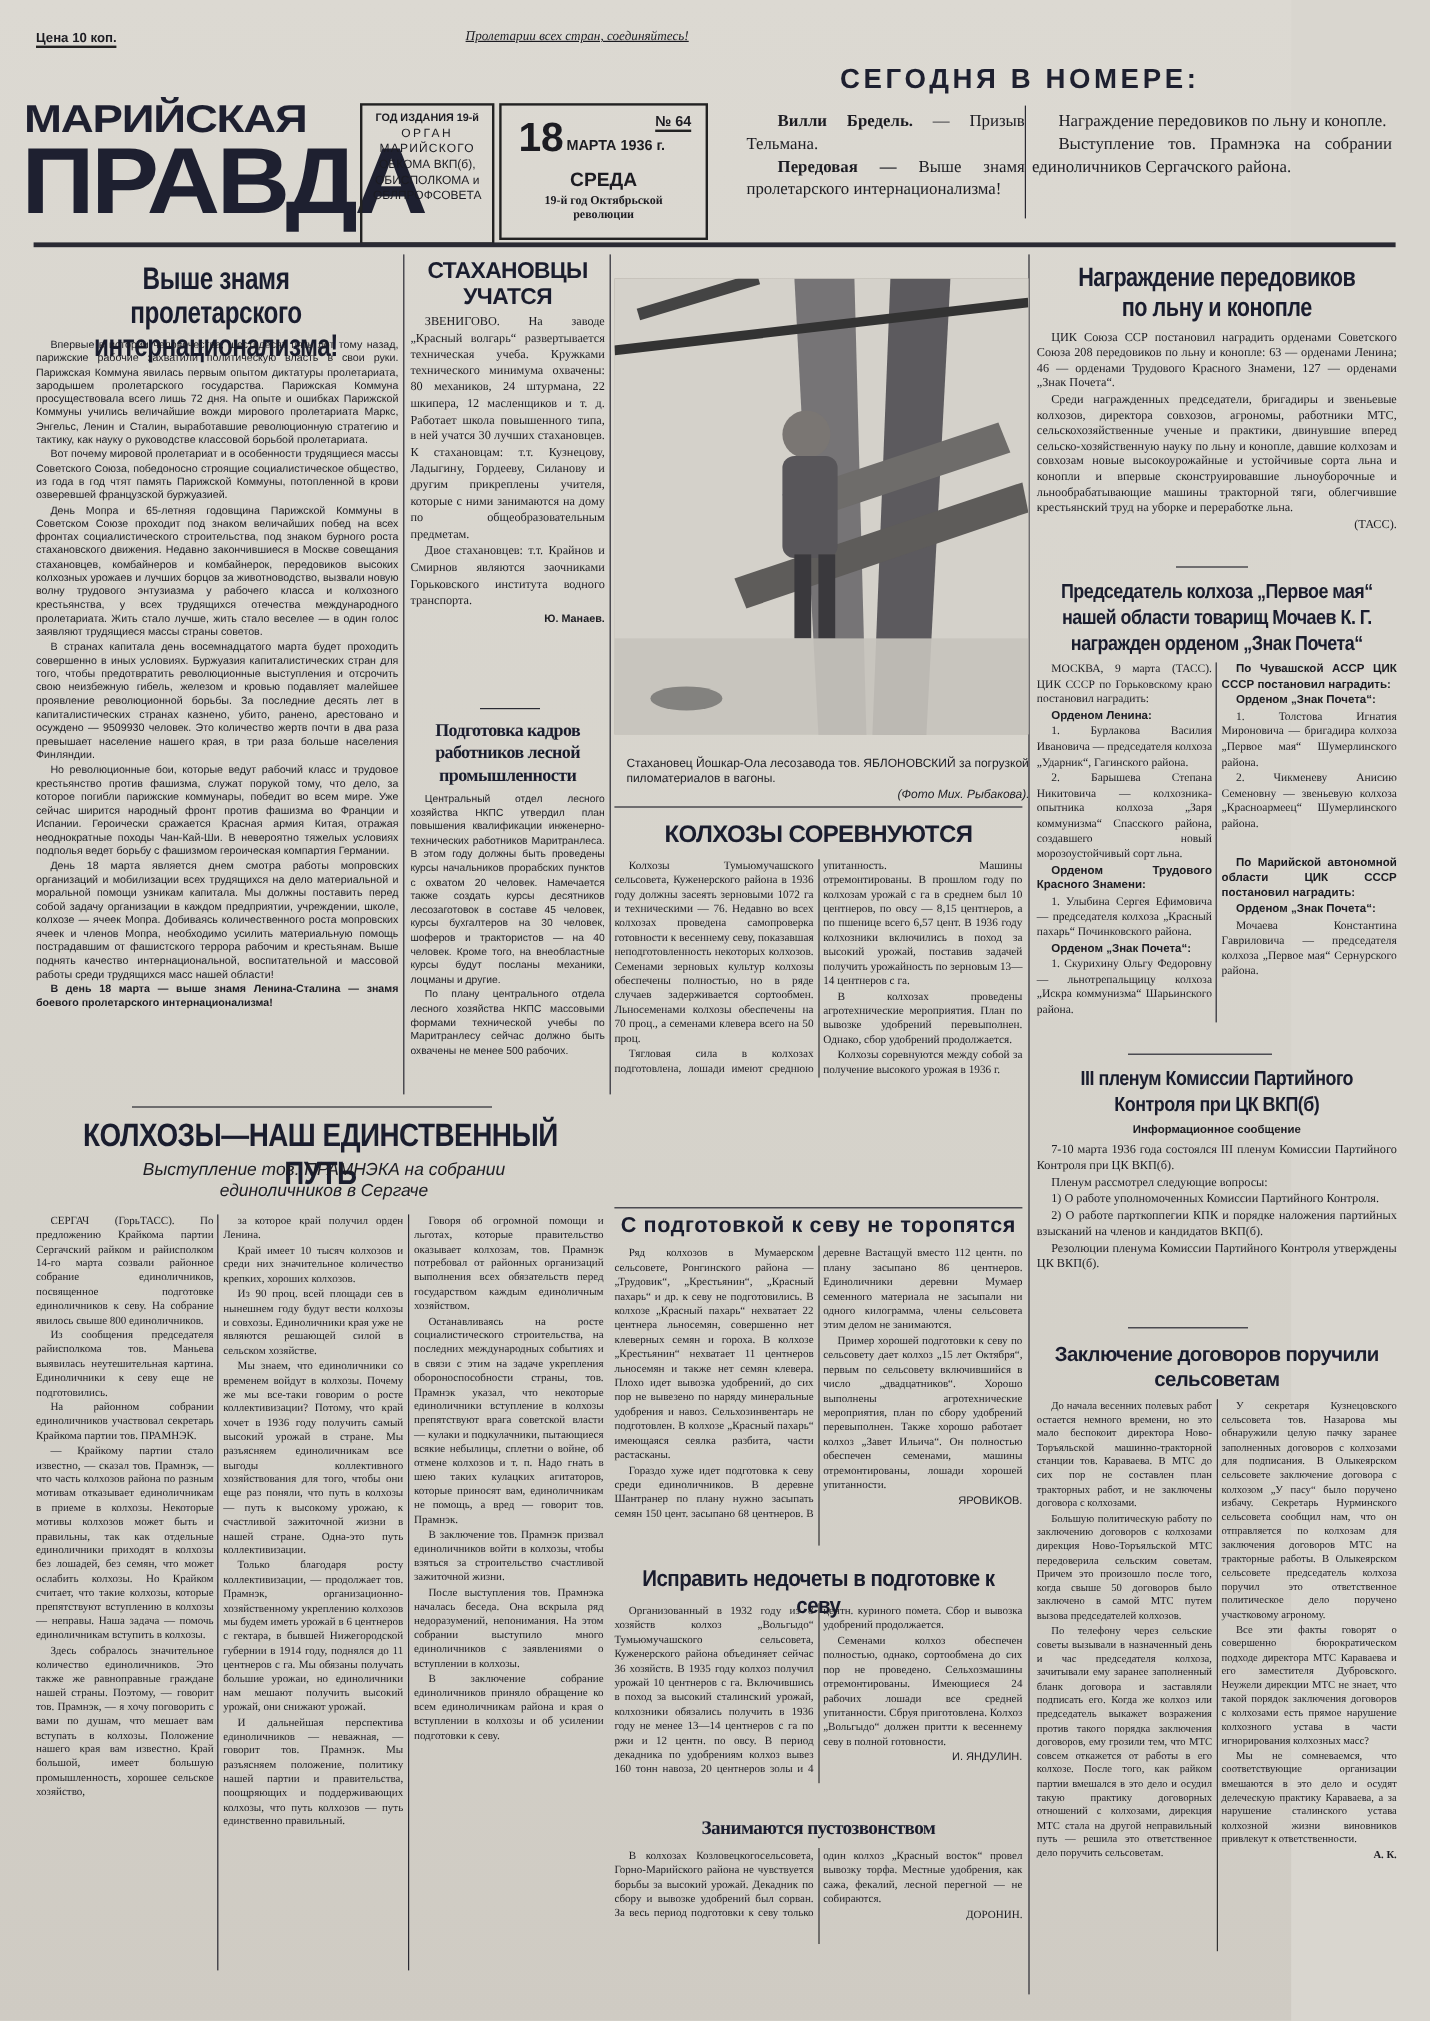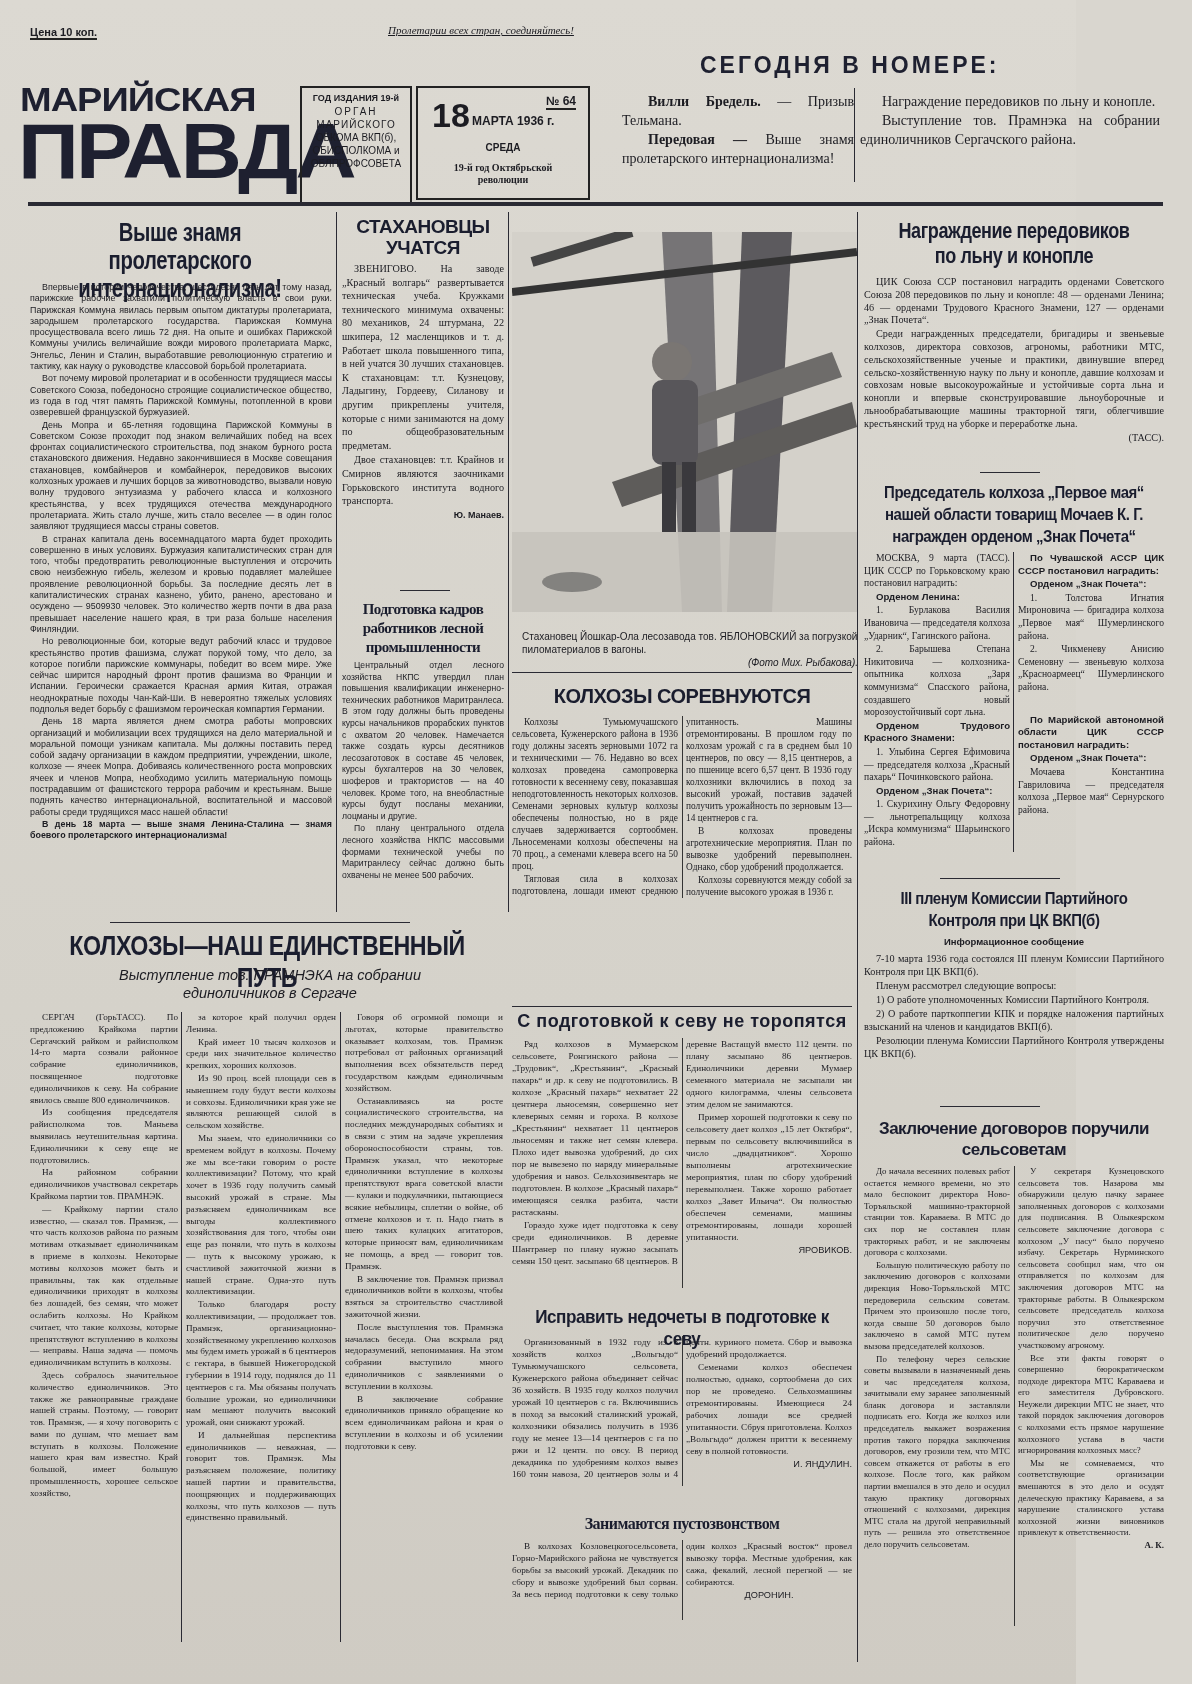--- a/index.html
+++ b/index.html
@@ -42,21 +42,21 @@
     <div style="letter-spacing:1px;">МАРИЙСКОГО</div>
     <div>ОБКОМА ВКП(б),</div>
     <div>ОБИСПОЛКОМА и</div>
     <div>ОБЛПРОФСОВЕТА</div>
   </div>
 
   <div class="abs box datebox">
     <div style="position:absolute;right:12px;top:6px;font-weight:bold;font-size:12px;border-bottom:2px solid #222;">№ 64</div>
     <div style="position:absolute;left:14px;top:8px;font-weight:900;font-size:34px;">18</div>
     <div style="position:absolute;left:54px;top:26px;font-weight:bold;font-size:12px;">МАРТА 1936 г.</div>
-    <div style="position:absolute;left:0;right:0;top:54px;font-weight:bold;font-size:10px;">СРЕДА</div>
+    <div style="position:absolute;left:0;right:0;top:54px;font-weight:bold;font-size:16px;">СРЕДА</div>
     <div style="position:absolute;left:20px;right:20px;top:74px;font-size:10px;line-height:12px;font-family:'Liberation Serif',serif;font-weight:bold;">19-й год Октябрьской революции</div>
   </div>
 
   <div class="abs today-title">СЕГОДНЯ В НОМЕРЕ:</div>
   <div class="abs" style="left:622px;top:92px;width:232px;font-size:14px;line-height:19px;text-align:justify;">
     <div style="text-indent:26px;"><b>Вилли Бредель.</b><span> — Призыв Тельмана.</span></div>
     <div style="text-indent:26px;"><b>Передовая —</b><span> Выше знамя пролетарского интернационализма!</span></div>
   </div>
   <div class="vrule" style="left:854px;top:88px;height:94px;width:1px;"></div>
   <div class="abs" style="left:860px;top:92px;width:300px;font-size:14px;line-height:19px;text-align:justify;">
@@ -138,26 +138,26 @@
   <div class="abs head" style="left:512px;top:1306px;width:340px;font-size:19px;line-height:22px;transform:scaleX(0.9);">Исправить недочеты в подготовке к севу</div>
   <div class="abs body" style="left:512px;top:1336px;width:340px;column-count:2;column-gap:8px;column-rule:1px solid #333;font-size:9.2px;line-height:12px;height:150px;">
     <p>Организованный в 1932 году из 8 хозяйств колхоз „Вольгыдо“ Тумьюмучашского сельсовета, Куженерского района объединяет сейчас 36 хозяйств. В 1935 году колхоз получил урожай 10 центнеров с га. Включившись в поход за высокий сталинский урожай, колхозники обязались получить в 1936 году не менее 13—14 центнеров с га по ржи и 12 центн. по овсу. В период декадника по удобрениям колхоз вывез 160 тонн навоза, 20 центнеров золы и 4 центн. куриного помета. Сбор и вывозка удобрений продолжается.</p>
     <p>Семенами колхоз обеспечен полностью, однако, сортообмена до сих пор не проведено. Сельхозмашины отремонтированы. Имеющиеся 24 рабочих лошади все средней упитанности. Сбруя приготовлена. Колхоз „Вольгыдо“ должен притти к весеннему севу в полной готовности.</p>
     <div style="text-align:right;font-family:'Liberation Sans',sans-serif;">И. ЯНДУЛИН.</div>
   </div>
 
   <div class="abs head" style="left:512px;top:1514px;width:340px;font-size:16px;line-height:20px;font-family:'Liberation Serif',serif;">Занимаются пустозвонством</div>
   <div class="abs body" style="left:512px;top:1540px;width:340px;column-count:2;column-gap:8px;column-rule:1px solid #333;font-size:9.2px;line-height:12px;height:80px;">
     <p>В колхозах Козловецкогосельсовета, Горно-Марийского района не чувствуется борьбы за высокий урожай. Декадник по сбору и вывозке удобрений был сорван. За весь период подготовки к севу только один колхоз „Красный восток“ провел вывозку торфа. Местные удобрения, как сажа, фекалий, лесной перегной — не собираются.</p>
-    <div style="text-align:center;font-family:Liberation Sans, sans-serif;">ДОРОНИН.</div>
+    <div style="text-align:right;font-family:Liberation Serif, serif;">ДОРОНИН.</div>
   </div>
 
   <div class="abs head" style="left:864px;top:218px;width:300px;font-size:22px;line-height:25px;transform:scaleX(0.82);">Награждение передовиков по льну и конопле</div>
   <div class="abs body" style="left:864px;top:276px;width:300px;font-size:10.2px;line-height:12.8px;">
-    <p>ЦИК Союза ССР постановил наградить орденами Советского Союза 208 передовиков по льну и конопле: 48 — орденами Ленина; 46 — орденами Трудового Красного Знамени, 127 — орденами „Знак Почета“.</p>
+    <p>ЦИК Союза ССР постановил наградить орденами Советского Союза 208 передовиков по льну и конопле: 63 — орденами Ленина; 46 — орденами Трудового Красного Знамени, 127 — орденами „Знак Почета“.</p>
     <p>Среди награжденных председатели, бригадиры и звеньевые колхозов, директора совхозов, агрономы, работники МТС, сельскохозяйственные ученые и практики, двинувшие вперед сельско-хозяйственную науку по льну и конопле, давшие колхозам и совхозам новые высокоурожайные и устойчивые сорта льна и конопли и впервые сконструировавшие льноуборочные и льнообрабатывающие машины тракторной тяги, облегчившие крестьянский труд на уборке и переработке льна.</p>
     <div style="text-align:right;">(ТАСС).</div>
   </div>
   <div class="hrule thin" style="left:980px;top:472px;width:60px;"></div>
 
   <div class="abs head" style="left:864px;top:482px;width:300px;font-size:17px;line-height:22px;transform:scaleX(0.88);">Председатель колхоза „Первое мая“ нашей области товарищ Мочаев К. Г. награжден орденом „Знак Почета“</div>
   <div class="abs body" style="left:864px;top:552px;width:146px;font-size:9.6px;line-height:12.6px;">
     <p>МОСКВА, 9 марта (ТАСС). ЦИК СССР по Горьковскому краю постановил наградить:</p>
     <p style="font-weight:bold;font-family:'Liberation Sans',sans-serif;">Орденом Ленина:</p>
     <p>1. Бурлакова Василия Ивановича — председателя колхоза „Ударник“, Гагинского района.</p>

